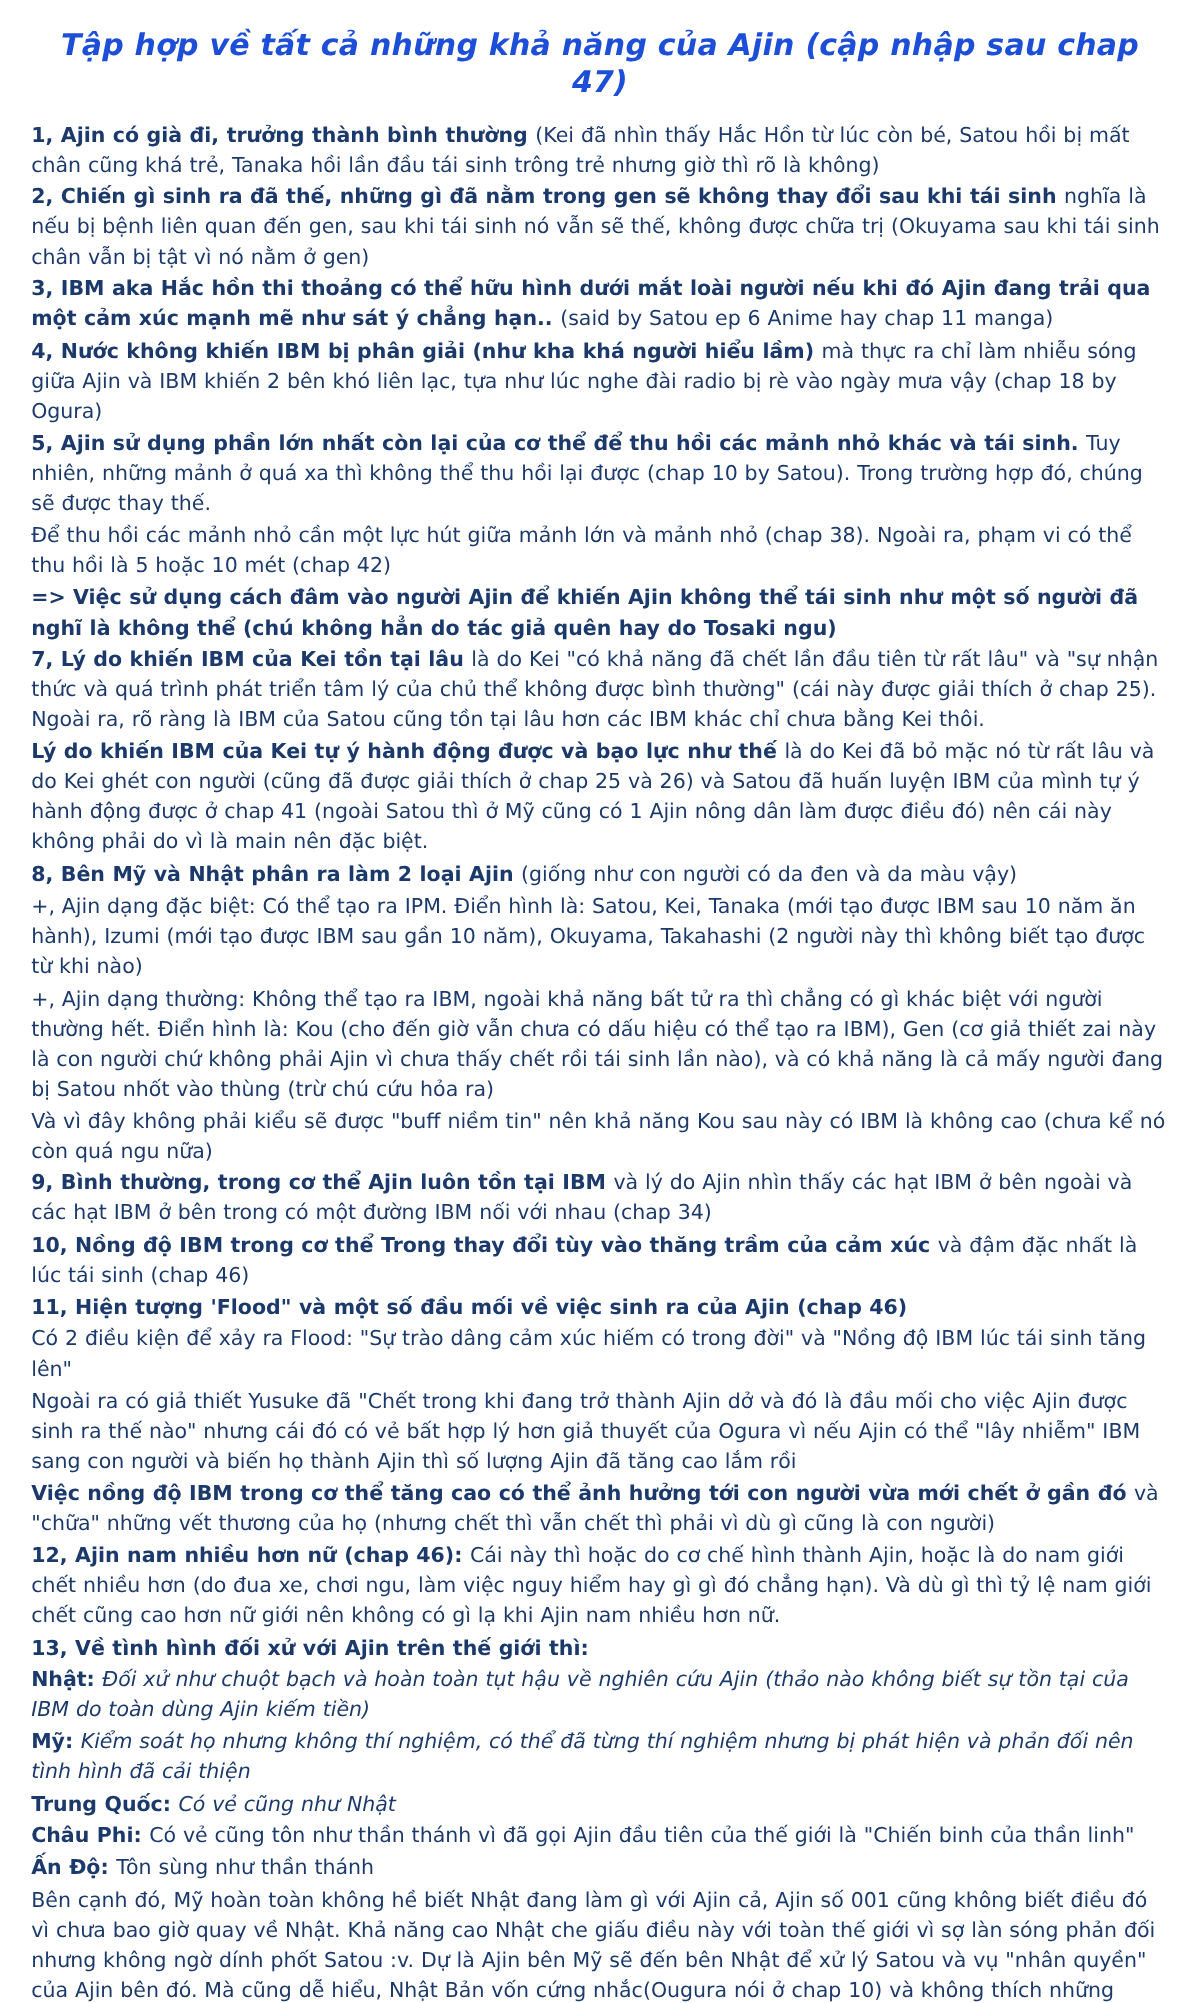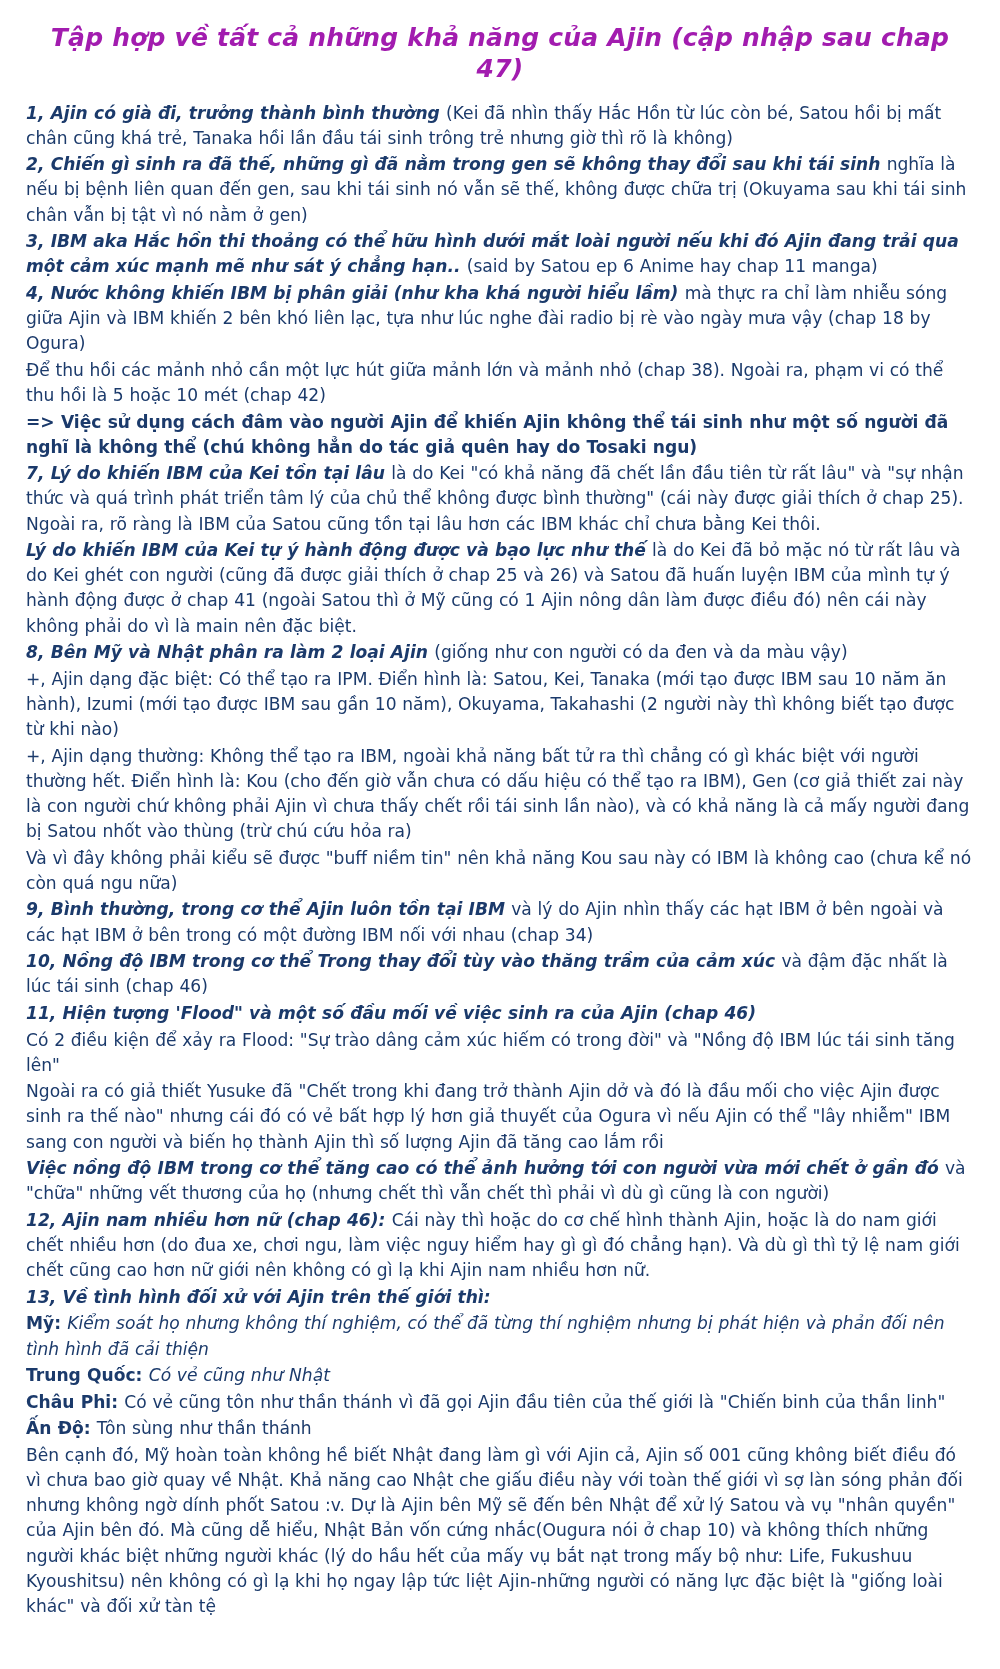--- a/index.html
+++ b/index.html
@@ -14,69 +14,71 @@
     color: #1b3a6b;
   }
   .page {
     width: 1000px;
     box-sizing: border-box;
     padding: 18px 26px 20px 26px;
     background: #fff;
   }
   .title {
     text-align: center;
-    color: #a21caf;
+    color: #1d4ed8;
     font-weight: bold;
     font-style: italic;
     font-size: 25px;
     line-height: 1.25;
     margin: 4px 0 16px 0;
     letter-spacing: 0.2px;
   }
   .body {
     font-size: 17.1px;
     line-height: 1.47;
     color: #1b3a6b;
     text-align: left;
   }
   .line {
     margin: 0 0 1px 0;
     word-spacing: 0.3px;
   }
   .b { font-weight: bold; }
   .i { font-style: italic; }
-  .bi { font-weight: bold; font-style: italic; }
+  .bi { font-weight: bold; }
   
   .blk { margin: 0 0 1.5px 0; }
 </style>
 </head>
 <body>
 
 <div class="page">
   <div class="title">Tập hợp về tất cả những khả năng của Ajin (cập nhập sau chap 47)</div>
   <div class="body" id="doc-body">
       <div class="line blk"><span class="bi">1, Ajin có già đi, trưởng thành bình thường </span><span>(Kei đã nhìn thấy Hắc Hồn từ lúc còn bé, Satou hồi bị mất chân cũng khá trẻ, Tanaka hồi lần đầu tái sinh trông trẻ nhưng giờ thì rõ là không)</span></div>
       <div class="line blk"><span class="bi">2, Chiến gì sinh ra đã thế, những gì đã nằm trong gen sẽ không thay đổi sau khi tái sinh </span><span>nghĩa là nếu bị bệnh liên quan đến gen, sau khi tái sinh nó vẫn sẽ thế, không được chữa trị (Okuyama sau khi tái sinh chân vẫn bị tật vì nó nằm ở gen)</span></div>
       <div class="line blk"><span class="bi">3, IBM aka Hắc hồn thi thoảng có thể hữu hình dưới mắt loài người nếu khi đó Ajin đang trải qua một cảm xúc mạnh mẽ như sát ý chẳng hạn.. </span><span>(said by Satou ep 6 Anime hay chap 11 manga)</span></div>
       <div class="line blk"><span class="bi">4, Nước không khiến IBM bị phân giải (như kha khá người hiểu lầm) </span><span>mà thực ra chỉ làm nhiễu sóng giữa Ajin và IBM khiến 2 bên khó liên lạc, tựa như lúc nghe đài radio bị rè vào ngày mưa vậy (chap 18 by Ogura)</span></div>
+      <div class="line blk"><span class="bi">5, Ajin sử dụng phần lớn nhất còn lại của cơ thể để thu hồi các mảnh nhỏ khác và tái sinh. </span><span>Tuy nhiên, những mảnh ở quá xa thì không thể thu hồi lại được (chap 10 by Satou). Trong trường hợp đó, chúng sẽ được thay thế.</span></div>
       <div class="line blk"><span>Để thu hồi các mảnh nhỏ cần một lực hút giữa mảnh lớn và mảnh nhỏ (chap 38). Ngoài ra, phạm vi có thể thu hồi là 5 hoặc 10 mét (chap 42)</span></div>
       <div class="line blk"><span class="b">=&gt; Việc sử dụng cách đâm vào người Ajin để khiến Ajin không thể tái sinh như một số người đã nghĩ là không thể (chú không hẳn do tác giả quên hay do Tosaki ngu)</span></div>
       <div class="line blk"><span class="bi">7,  Lý do khiến IBM của Kei tồn tại lâu </span><span>là do Kei "có khả năng đã chết lần đầu tiên từ rất lâu" và "sự nhận thức và quá trình phát triển tâm lý của chủ thể không được bình thường" (cái này được giải thích ở chap 25). Ngoài ra, rõ ràng là IBM của Satou cũng tồn tại lâu hơn các IBM khác chỉ chưa bằng Kei thôi.</span></div>
       <div class="line blk"><span class="bi">Lý do khiến IBM của Kei tự ý hành động được và bạo lực như thế </span><span>là do Kei đã bỏ mặc nó từ rất lâu và do Kei ghét con người (cũng đã được giải thích ở chap 25 và 26) và Satou đã huấn luyện IBM của mình tự ý hành động được ở chap 41 (ngoài Satou thì ở Mỹ cũng có 1 Ajin nông dân làm được điều đó) nên cái này không phải do vì là main nên đặc biệt.</span></div>
       <div class="line blk"><span class="bi">8, Bên Mỹ và Nhật phân ra làm 2 loại Ajin </span><span>(giống như con người có da đen và da màu vậy)</span></div>
       <div class="line blk"><span>+, Ajin dạng đặc biệt: Có thể tạo ra IPM. Điển hình là: Satou, Kei, Tanaka (mới tạo được IBM sau 10 năm ăn hành), Izumi (mới tạo được IBM sau gần 10 năm), Okuyama, Takahashi (2 người này thì không biết tạo được từ khi nào)</span></div>
       <div class="line blk"><span>+, Ajin dạng thường: Không thể tạo ra IBM, ngoài khả năng bất tử ra thì chẳng có gì khác biệt với người thường hết. Điển hình là: Kou (cho đến giờ vẫn chưa có dấu hiệu có thể tạo ra IBM), Gen (cơ giả thiết zai này là con người chứ không phải Ajin vì chưa thấy chết rồi tái sinh lần nào), và có khả năng là cả mấy người đang bị Satou nhốt vào thùng (trừ chú cứu hỏa ra)</span></div>
       <div class="line blk"><span>Và vì đây không phải kiểu sẽ được "buff niềm tin" nên khả năng Kou sau này có IBM là không cao (chưa kể nó còn quá ngu nữa)</span></div>
       <div class="line blk"><span class="bi">9, Bình thường, trong cơ thể Ajin luôn tồn tại IBM </span><span>và lý do Ajin nhìn thấy các hạt IBM ở bên ngoài và các hạt IBM ở bên trong có một đường IBM nối với nhau (chap 34)</span></div>
       <div class="line blk"><span class="bi">10, Nồng độ IBM trong cơ thể Trong thay đổi tùy vào thăng trầm của cảm xúc </span><span>và đậm đặc nhất là lúc tái sinh (chap 46)</span></div>
       <div class="line blk"><span class="bi">11, Hiện tượng 'Flood" và một số đầu mối về việc sinh ra của Ajin (chap 46)</span></div>
       <div class="line blk"><span>Có 2 điều kiện để xảy ra Flood: "Sự trào dâng cảm xúc hiếm có trong đời" và "Nồng độ IBM lúc tái sinh tăng lên"</span></div>
       <div class="line blk"><span>Ngoài ra có giả thiết Yusuke đã "Chết trong khi đang trở thành Ajin dở và đó là đầu mối cho việc Ajin được sinh ra thế nào" nhưng cái đó có vẻ bất hợp lý hơn giả thuyết của Ogura vì nếu Ajin có thể "lây nhiễm" IBM sang con người và biến họ thành Ajin thì số lượng Ajin đã tăng cao lắm rồi</span></div>
       <div class="line blk"><span class="bi">Việc nồng độ IBM trong cơ thể tăng cao có thể ảnh hưởng tới con người vừa mới chết ở gần đó </span><span>và "chữa" những vết thương của họ (nhưng chết thì vẫn chết thì phải vì dù gì cũng là con người)</span></div>
       <div class="line blk"><span class="bi">12, Ajin nam nhiều hơn nữ (chap 46): </span><span>Cái này thì hoặc do cơ chế hình thành Ajin, hoặc là do nam giới chết nhiều hơn (do đua xe, chơi ngu, làm việc nguy hiểm hay gì gì đó chẳng hạn). Và dù gì thì tỷ lệ nam giới chết cũng cao hơn nữ giới nên không có gì lạ khi Ajin nam nhiều hơn nữ.</span></div>
       <div class="line blk"><span class="bi">13, Về tình hình đối xử với Ajin trên thế giới thì:</span></div>
+      <div class="line blk"><span class="b">Nhật: </span><span class="i">Đối xử như chuột bạch và hoàn toàn tụt hậu về nghiên cứu Ajin (thảo nào không biết sự tồn tại của IBM do toàn dùng Ajin kiếm tiền)</span></div>
       <div class="line blk"><span class="b">Mỹ: </span><span class="i">Kiểm soát họ nhưng không thí nghiệm, có thể đã từng thí nghiệm nhưng bị phát hiện và phản đối nên tình hình đã cải thiện</span></div>
       <div class="line blk"><span class="b">Trung Quốc: </span><span class="i">Có vẻ cũng như Nhật</span></div>
       <div class="line blk"><span class="b">Châu Phi: </span><span>Có vẻ cũng tôn như thần thánh vì đã gọi Ajin đầu tiên của thế giới là "Chiến binh của thần linh"</span></div>
       <div class="line blk"><span class="b">Ấn Độ: </span><span>Tôn sùng như thần thánh</span></div>
       <div class="line blk"><span>Bên cạnh đó, Mỹ hoàn toàn không hề biết Nhật đang làm gì với Ajin cả, Ajin số 001 cũng không biết điều đó vì chưa bao giờ quay về Nhật. Khả năng cao Nhật che giấu điều này với toàn thế giới vì sợ làn sóng phản đối nhưng không ngờ dính phốt Satou :v. Dự là Ajin bên Mỹ sẽ đến bên Nhật để xử lý Satou và vụ "nhân quyền" của Ajin bên đó. Mà cũng dễ hiểu, Nhật Bản vốn cứng nhắc(Ougura nói ở chap 10) và không thích những người khác biệt những người khác (lý do hầu hết của mấy vụ bắt nạt trong mấy bộ như: Life, Fukushuu Kyoushitsu) nên không có gì lạ khi họ ngay lập tức liệt Ajin-những người có năng lực đặc biệt là "giống loài khác" và đối xử tàn tệ</span></div>
     </div>
 </div>
 
 </body></html>

